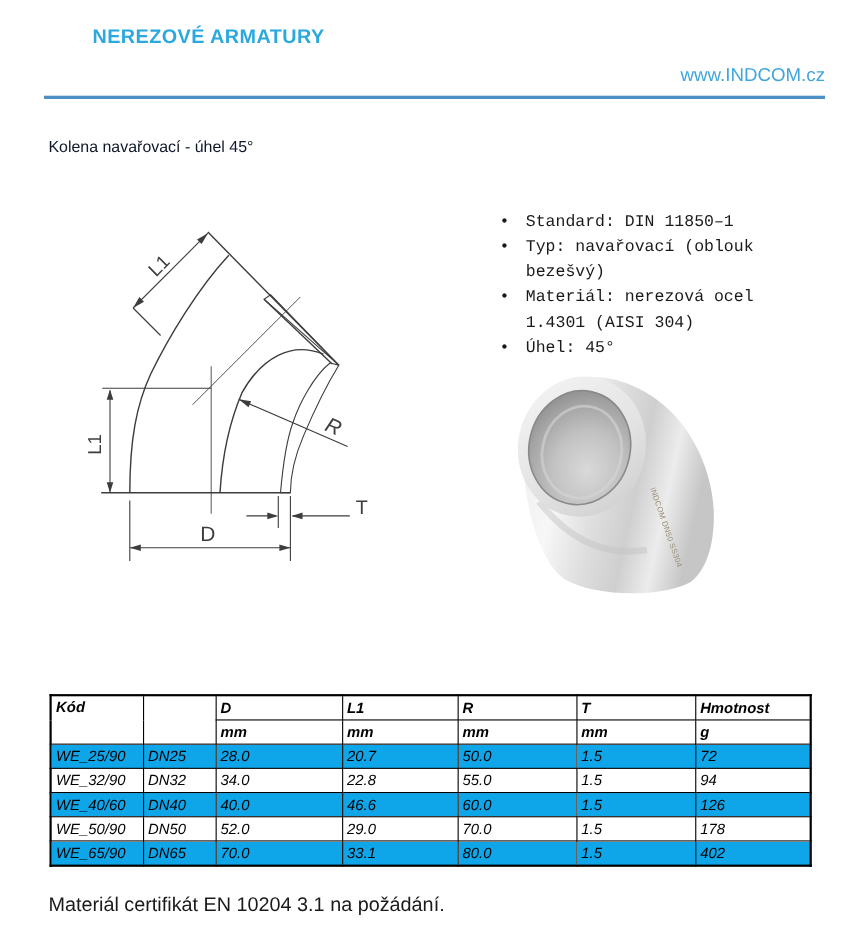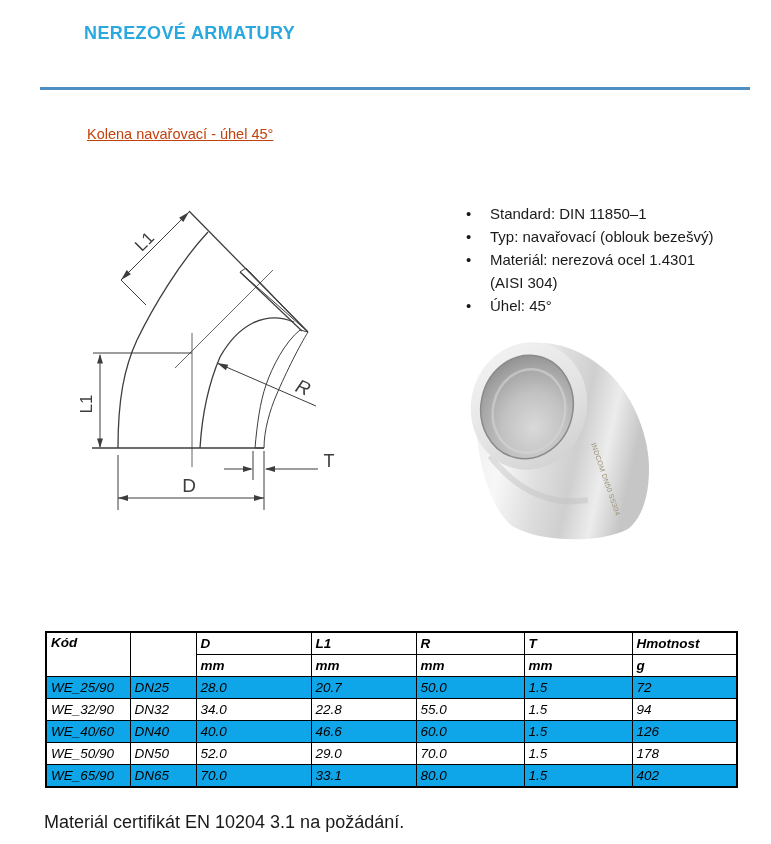--- a/index.html
+++ b/index.html
@@ -6,24 +6,24 @@
   body{font-family:"Liberation Sans",sans-serif;color:#000;}
   .page{position:relative;width:771px;height:844px;background:#fff;overflow:hidden;}
 
   .brand{position:absolute;left:44px;top:23px;font-size:18px;font-weight:600;
          letter-spacing:.4px;color:#2BA9DF;margin-left:40px;}
   .website{position:absolute;right:21px;top:59px;font-size:17px;color:#3FA5DB;
            text-decoration:none;}
   .rule{position:absolute;left:40px;top:87px;width:710px;height:3px;background:#4E90C4;}
 
   .heading{position:absolute;left:44px;top:126px;font-size:14.5px;font-weight:500;
-           color:#c2410c;text-decoration:underline;margin-left:43px;}
-
-  .specs{position:absolute;left:432px;top:186px;width:280px;margin:16px;padding:0;
-         list-style:none;font-size:15px;line-height:23px;color:#1a1a1a;}
+           color:#0f172a;}
+
+  .specs{position:absolute;left:432px;top:186px;width:280px;margin:4px;padding:0;
+         list-style:none;font-size:15px;line-height:23px;color:#1a1a1a;font-family:Liberation Mono, monospace;}
   .specs li{position:relative;padding-left:42px;}
   .specs li::before{content:"•";position:absolute;left:18px;top:0;font-size:15px;color:#1a1a1a;}
 
   .drawing{position:absolute;left:75px;top:190px;}
   .drawing path,.drawing line{fill:none;stroke:#3d3d3d;}
   .drawing .outline{stroke-width:1.3;}
   .drawing .dim{stroke-width:1;}
   .drawing .cl{stroke-width:.8;}
   .drawing text{fill:#3d3d3d;font-family:"Liberation Sans",sans-serif;}
   .drawing .arrow{fill:#3d3d3d;stroke:none;}
@@ -42,20 +42,21 @@
   tr.stripe td{background:#0ea5e9;}
 
   .footer{position:absolute;left:44px;top:812px;font-size:18px;color:#1a1a1a;}
 </style>
 </head>
 <body>
 
 <div class="page">
 
   <div class="brand">NEREZOVÉ ARMATURY</div>
+  <a class="website" href="#">www.INDCOM.cz</a>
   <div class="rule"></div>
 
   <div class="heading">Kolena navařovací - úhel 45°</div>
 
   <svg class="drawing" width="270" height="325" viewBox="0 0 270 325">
     <defs>
       <pattern id="hatch" width="6" height="6" patternUnits="userSpaceOnUse" patternTransform="rotate(-45)">
         <line x1="0" y1="0" x2="0" y2="6" stroke="#4a4a4a" stroke-width="1"></line>
       </pattern>
     </defs>

